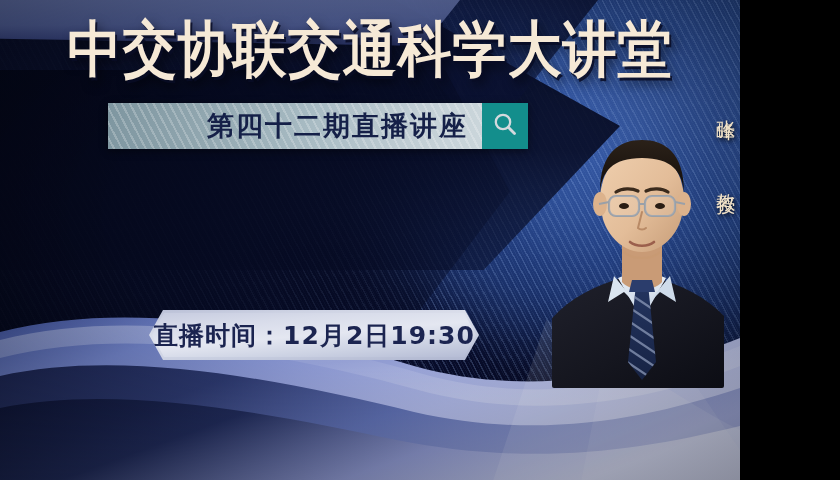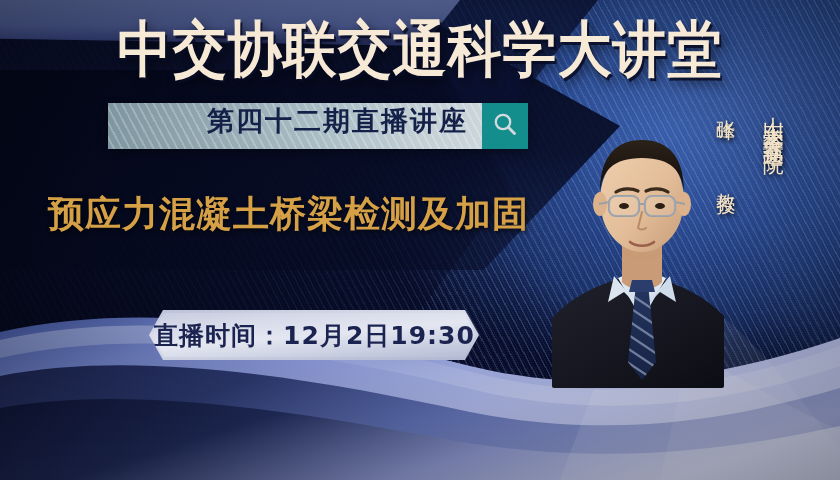--- a/index.html
+++ b/index.html
@@ -2,21 +2,21 @@
 <html><head>
 <meta charset="utf-8">
 <style>
   html, body {
     margin: 0;
     padding: 0;
     background: #000;
   }
   #poster {
     position: relative;
-    width: 840px;
+    width: 740px;
     height: 480px;
     overflow: hidden;
     font-family: "Liberation Sans", "DejaVu Sans", sans-serif;
     background: #0a1236;
   }
 
   
   .bg-base {
     position: absolute; inset: 0;
     background:
@@ -138,21 +138,21 @@
     width: 420px; height: 46px;
     display: flex;
     align-items: stretch;
     box-shadow: 0 2px 8px rgba(0,0,0,0.45);
   }
   .subbanner-body {
     flex: 1;
     position: relative;
     background: linear-gradient(100deg, #7e96a0 0%, #8ea4ad 22%, #a9bcc4 55%, #c4d0d6 85%, #cbd6db 100%);
     display: flex;
-    align-items: flex-start;
+    align-items: center;
     justify-content: flex-end;
     padding-right: 14px;
     overflow: hidden;
   }
   .subbanner-body::after {
     content: "";
     position: absolute; inset: -30%;
     background-image: repeating-linear-gradient(
       62deg,
       rgba(255,255,255,0) 0px,
@@ -414,21 +414,20 @@
     <div class="subbanner-search">
       <span>
         <svg width="26" height="26" viewBox="0 0 26 26" xmlns="http://www.w3.org/2000/svg">
           <circle cx="11" cy="11" r="7.2" fill="none" stroke="#d3d9dd" stroke-width="2.3"></circle>
           <line x1="16.3" y1="16.3" x2="22.5" y2="22.5" stroke="#d3d9dd" stroke-width="2.8" stroke-linecap="round"></line>
         </svg>
       </span>
     </div>
   </div>
 
-  <div class="lecture-title">预应力混凝土桥梁检测及加固</div>
 
   <div class="time-pill">
     <div class="time-pill-inner"></div>
     <span class="time-text">直播时间：12月2日19:30</span>
   </div>
 
   <div class="vtext vtext-name">张峰</div>
   <div class="vtext vtext-role">教授</div>
   <div class="vtext vtext-org">山东大学齐鲁交通学院</div>
 

